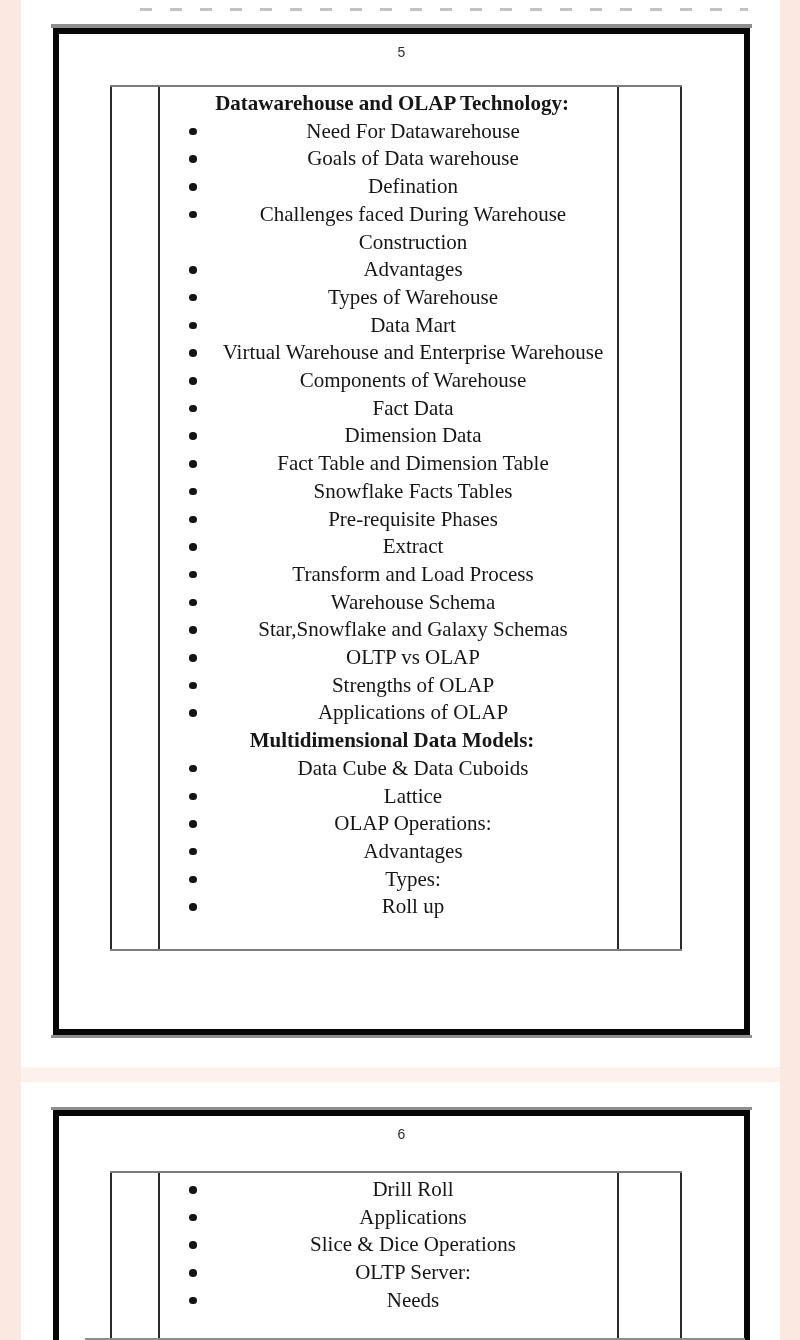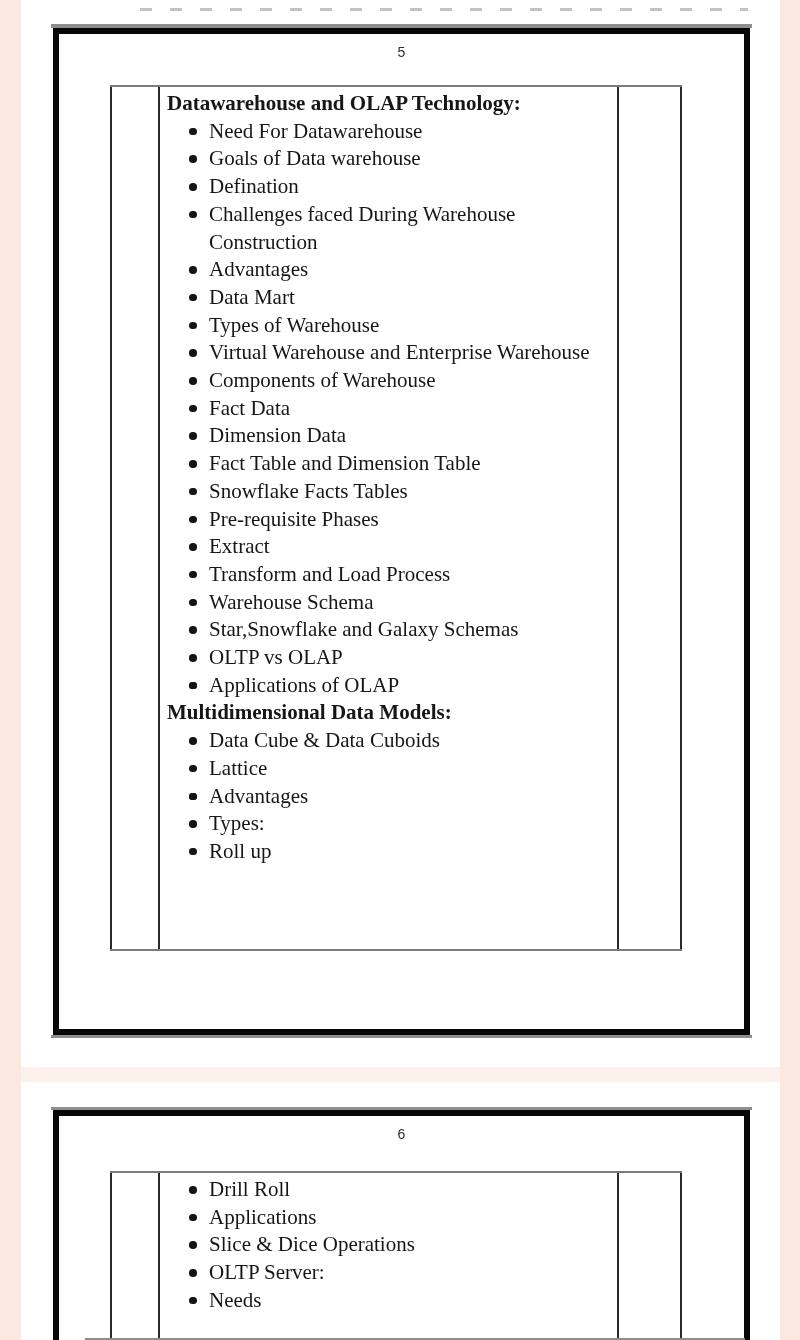--- a/index.html
+++ b/index.html
@@ -46,21 +46,21 @@
   }
   .table-5 { top:85px; height:866px; border-bottom:2px solid #7c7c7c; }
   .table-6 { top:89px; height:172px; }
   .vline { position:absolute; top:0; bottom:0; width:2px; background:#2a2a2a; }
   .v1 { left:0; } .v2 { left:48px; } .v3 { left:507px; } .v4 { left:570px; }
   .cell-content {
     position:absolute; left:48px; top:0; bottom:0; width:459px;
     padding-top:3px; overflow:hidden;
   }
 
-  .row { font-size:21px; line-height:27.7px; color:#161616; }
+  .row { font-size:21px; line-height:27.7px; color:#161616;text-align:center; }
   .row.heading { font-weight:700; padding-left:9px; }
   .row.bullet  { position:relative; padding-left:51px; }
   .row .dot { display:none; }
   .row.bullet .dot {
     display:block; position:absolute; left:31px; top:10px;
     width:7.5px; height:7.5px; border-radius:50%; background:#141414;
   }
   .row .txt { display:inline-block; max-width:398px; vertical-align:top; }
 
   
@@ -113,28 +113,28 @@
           <div class="row bullet">
             <span class="dot"></span>
             <span class="txt">Challenges faced During Warehouse Construction</span>
           </div>
           <div class="row bullet">
             <span class="dot"></span>
             <span class="txt">Advantages</span>
           </div>
           <div class="row bullet">
             <span class="dot"></span>
+            <span class="txt">Types of Warehouse</span>
+          </div>
+          <div class="row bullet">
+            <span class="dot"></span>
             <span class="txt">Data Mart</span>
           </div>
           <div class="row bullet">
             <span class="dot"></span>
-            <span class="txt">Types of Warehouse</span>
-          </div>
-          <div class="row bullet">
-            <span class="dot"></span>
             <span class="txt">Virtual Warehouse and Enterprise Warehouse</span>
           </div>
           <div class="row bullet">
             <span class="dot"></span>
             <span class="txt">Components of Warehouse</span>
           </div>
           <div class="row bullet">
             <span class="dot"></span>
             <span class="txt">Fact Data</span>
           </div>
@@ -169,39 +169,41 @@
           <div class="row bullet">
             <span class="dot"></span>
             <span class="txt">Star,Snowflake and Galaxy Schemas</span>
           </div>
           <div class="row bullet">
             <span class="dot"></span>
             <span class="txt">OLTP vs OLAP</span>
           </div>
           <div class="row bullet">
             <span class="dot"></span>
+            <span class="txt">Strengths of OLAP</span>
           </div>
           <div class="row bullet">
             <span class="dot"></span>
             <span class="txt">Applications of OLAP</span>
           </div>
           <div class="row heading">
             
             <span class="txt">Multidimensional Data Models:</span>
           </div>
           <div class="row bullet">
             <span class="dot"></span>
             <span class="txt">Data Cube &amp; Data Cuboids</span>
           </div>
           <div class="row bullet">
             <span class="dot"></span>
             <span class="txt">Lattice</span>
           </div>
           <div class="row bullet">
             <span class="dot"></span>
+            <span class="txt">OLAP Operations:</span>
           </div>
           <div class="row bullet">
             <span class="dot"></span>
             <span class="txt">Advantages</span>
           </div>
           <div class="row bullet">
             <span class="dot"></span>
             <span class="txt">Types:</span>
           </div>
           <div class="row bullet">

